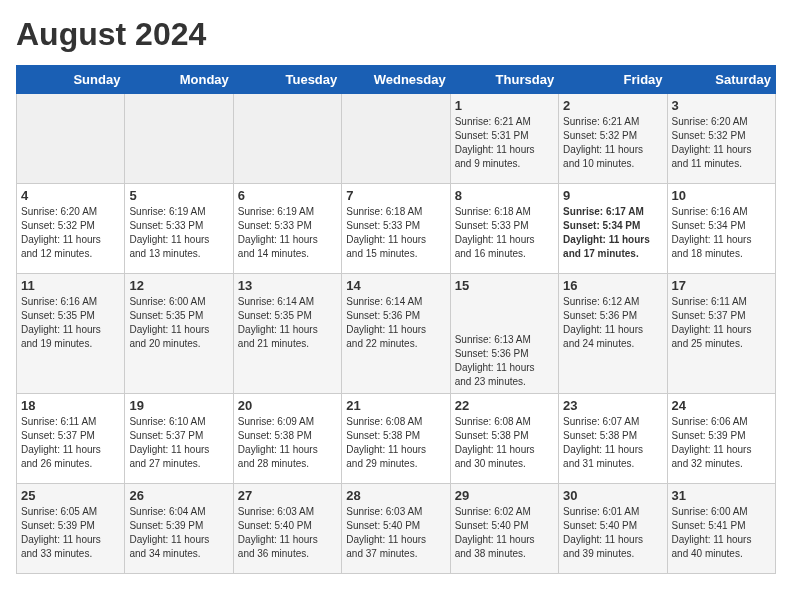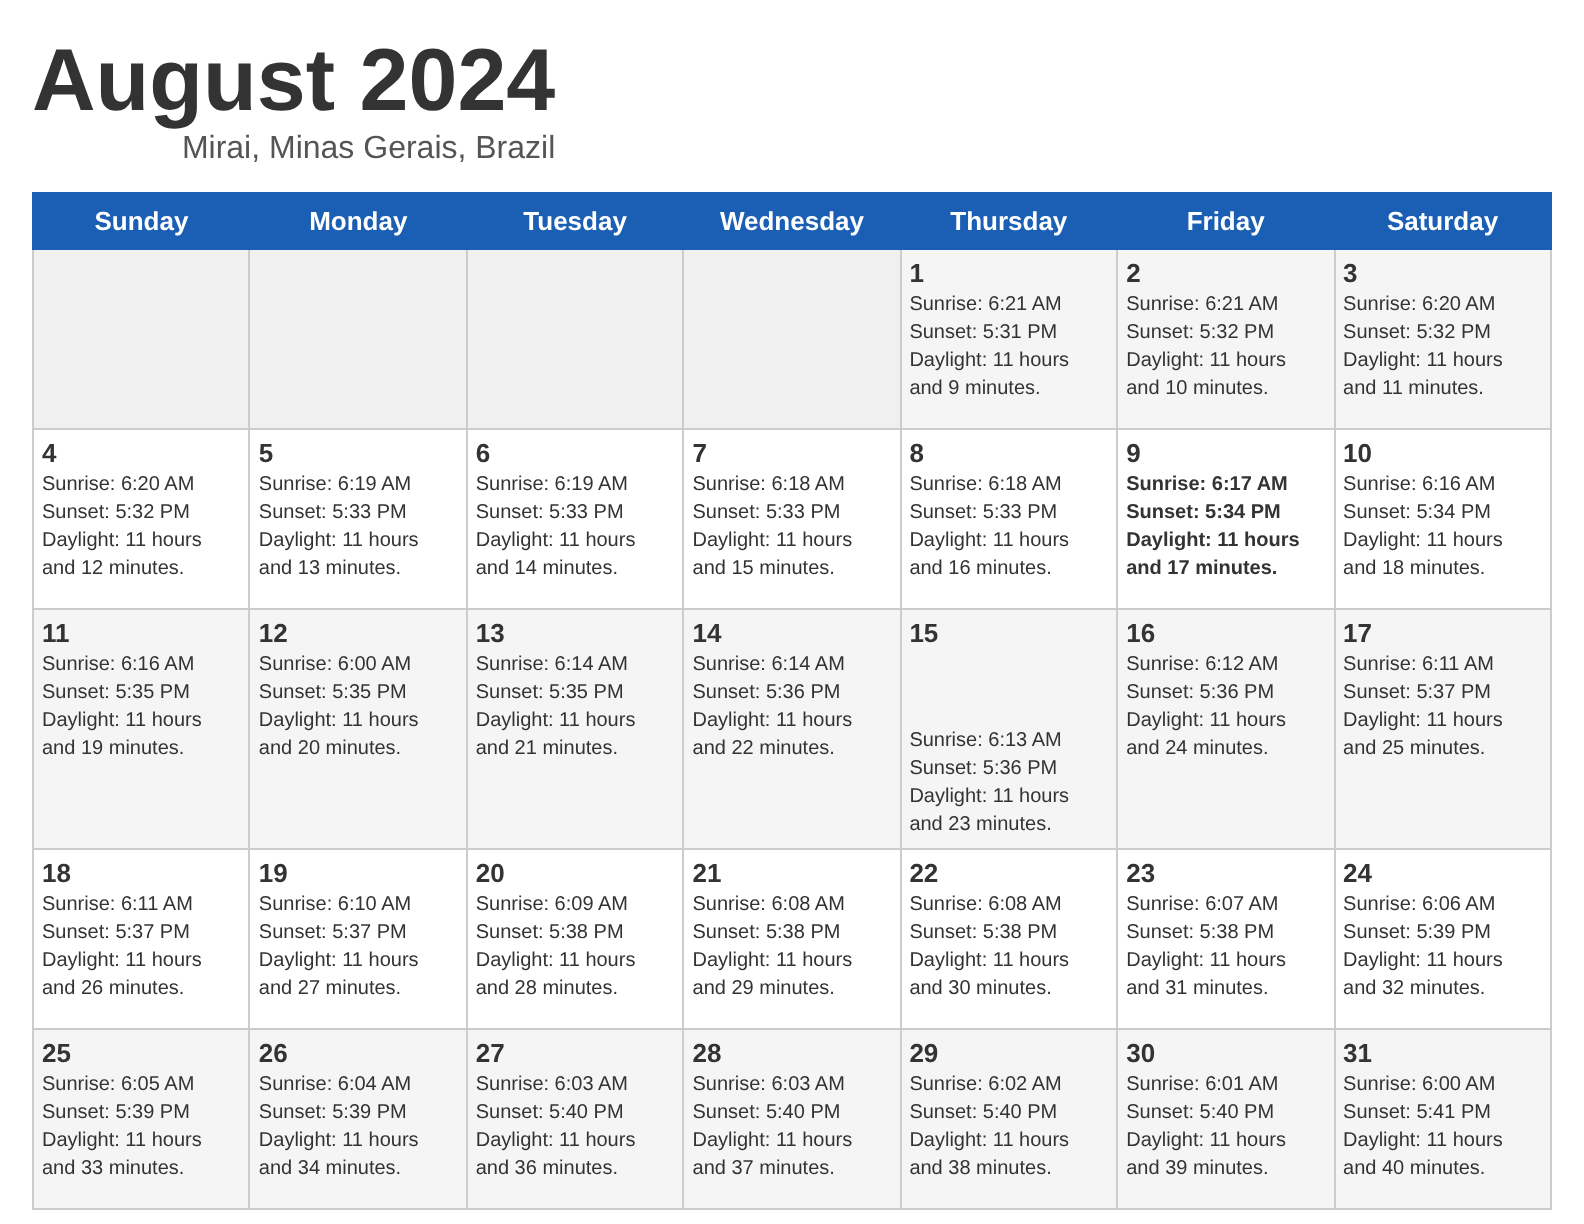--- a/index.html
+++ b/index.html
@@ -37,38 +37,38 @@
     }
     .logo-icon {
       width: 28px;
       height: 28px;
       margin-right: 4px;
     }
     .title-block {
       text-align: right;
     }
     .month-title {
-      font-size: 44px;
+      font-size: 32px;
       font-weight: bold;
       color: #333;
     }
     .location {
       font-size: 16px;
       color: #555;
     }
     .calendar {
       width: 100%;
       border-collapse: collapse;
       font-size: 11px;
     }
     .calendar thead th {
       background: #1a5fb4;
       color: #fff;
       padding: 6px 4px;
-      text-align: center;
+      text-align: right;
       font-size: 13px;
       font-weight: bold;
       border: 1px solid #1a5fb4;
     }
     .calendar tbody td {
       border: 1px solid #ccc;
       vertical-align: top;
       padding: 4px;
       width: calc(100% / 7);
       height: 90px;
@@ -95,21 +95,20 @@
     .empty-cell {
       background: #f0f0f0 !important;
     }
   </style>
 </head>
 <body>
 
 <div class="header">
   <div class="title-block">
     <div class="month-title">August 2024</div>
-    <div class="location">Mirai, Minas Gerais, Brazil</div>
   </div>
 </div>
 
 <table class="calendar">
   <thead>
     <tr>
     <th>Sunday</th>
         <th>Monday</th>
         <th>Tuesday</th>
         <th>Wednesday</th>

